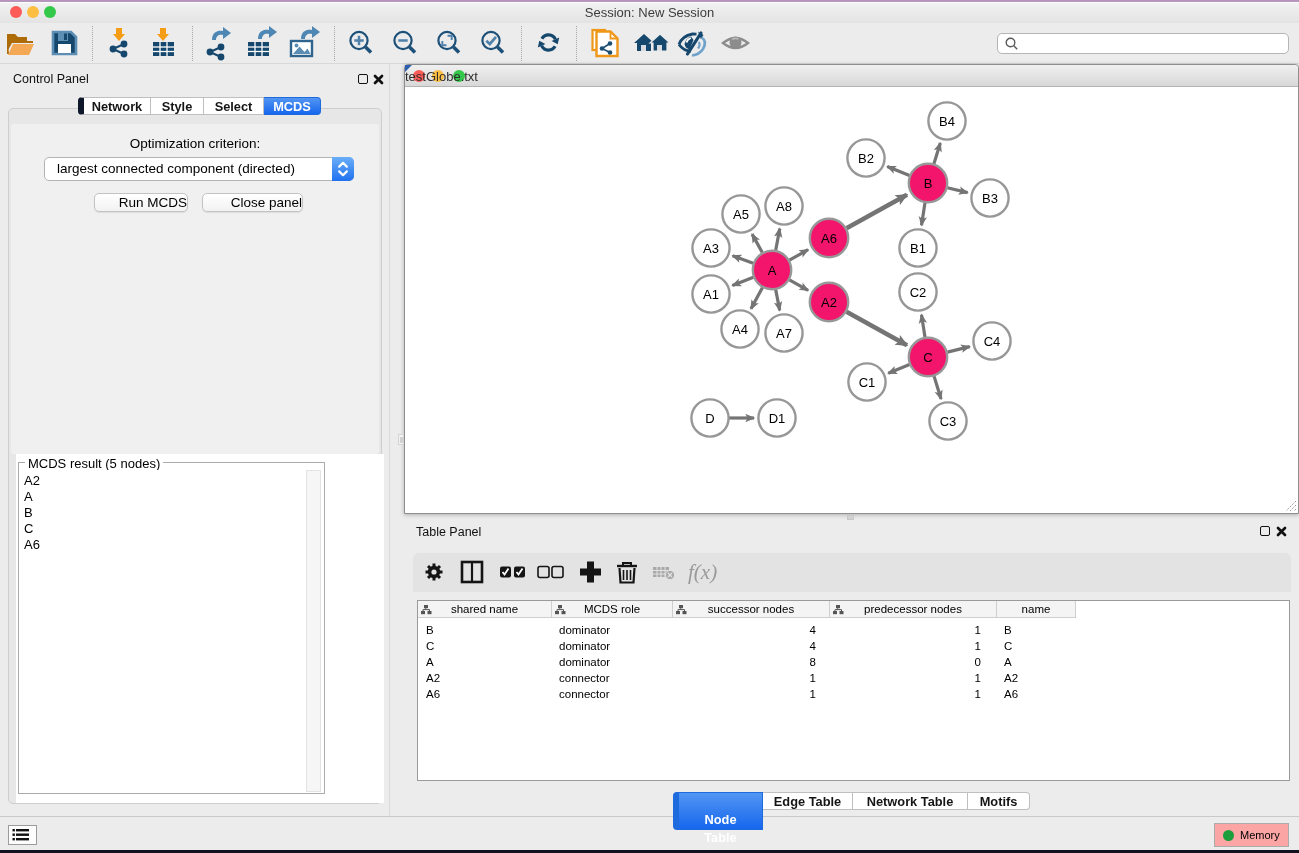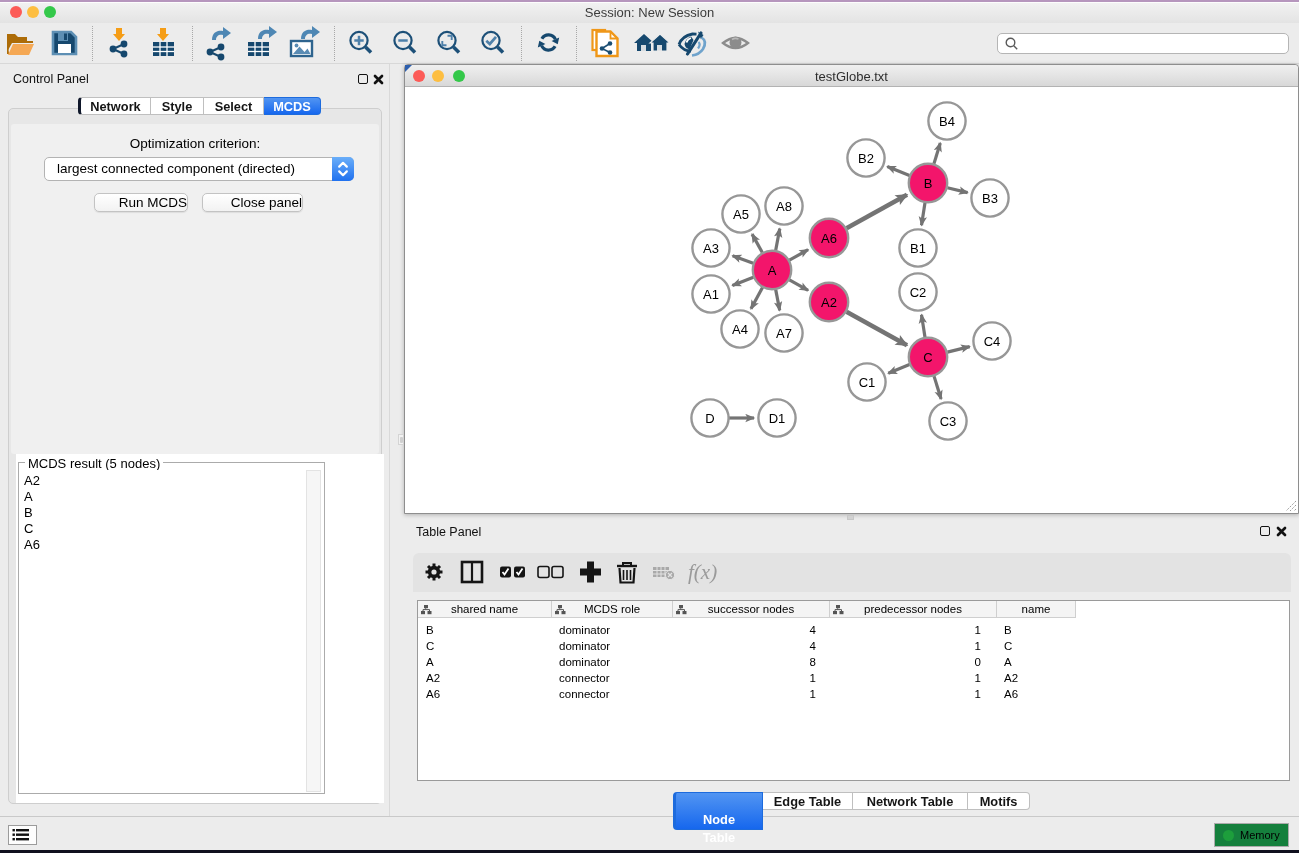--- a/index.html
+++ b/index.html
@@ -14,56 +14,56 @@
 #toolbar{left:0;top:23px;width:1299px;height:41px;background:#ececec;border-bottom:1px solid #d8d8d8}
 .sep{position:absolute;top:3px;height:35px;width:0;border-left:1px dotted #a8a8a8}
 #searchbox{position:absolute;left:997px;top:10px;width:292px;height:21px;background:#fff;border:1px solid #b5b5b5;border-radius:5px}
 
 #cpanel{left:0;top:64px;width:390px;height:752px;border-right:1px solid #d9d9d9}
 .paneltitle{font-size:12.5px;color:#111}
 .wbtn{position:absolute;width:11px;height:11px}
 .sq{border:1.5px solid #111;border-radius:2px;width:10px;height:10px}
 .tabs{position:absolute;display:flex;height:18px;z-index:5}
 .tab{height:18px;line-height:18px;background:#fff;border:1px solid #bfbfbf;border-left:none;font-size:12.8px;font-weight:bold;text-align:center;padding:0 10px;color:#151515}
-.tab.first{border-left:3px solid #0f172a;border-radius:4px 0 0 4px}
+.tab.first{border-left:6px solid #0f172a;border-radius:4px 0 0 4px}
 .tab.last{border-radius:0 4px 4px 0}
 .tab.sel{background:linear-gradient(#5295f2,#1667ee);color:#fff;border-color:#1d6bdd}
 #tabpane{left:8px;top:44px;width:374px;height:696px;background:#e7e7e7;border:1px solid #cecece;border-radius:5px}
 #mcdsinner{left:11px;top:64px;width:368px;height:330px}
 #optlabel{left:0;top:8px;width:368px;text-align:center;font-size:13.5px;color:#000}
 #dropdown{left:33px;top:29px;width:310px;height:24px;background:#fff;border:1px solid #b3b3b3;border-radius:5px;font-size:13.5px;line-height:22px;color:#000;padding-left:12px}
 #ddbtn{position:absolute;right:-1px;top:-1px;width:22px;height:24px;border-radius:0 5px 5px 0;background:linear-gradient(#6aaef9,#2071ef)}
 .btn{position:absolute;height:19px;background:linear-gradient(#ffffff,#f2f2f2);border:1px solid #c3c3c3;border-radius:5px;font-size:13.5px;text-align:right;line-height:17px;color:#000;box-shadow:0 1px 1px rgba(0,0,0,.08)}
 #whitepanel{left:16px;top:390px;width:368px;height:349px;background:#fff}
 #fieldset{position:absolute;left:2px;top:8px;width:307px;height:332px;border:1px solid #ababab}
 #fslabel{position:absolute;left:6px;top:-7px;background:#fff;padding:0 3px;font-size:13px;color:#000}
 #mlist{position:absolute;left:1px;top:7px;right:19px;bottom:1px;background:#fff;font-size:13px;color:#000;padding:3px 0 0 4px;line-height:16px}
 #msb{position:absolute;right:3px;top:7px;width:15px;bottom:1px;background:#f6f6f6;border:1px solid #e3e3e3}
 
 #netwin{left:404px;top:64px;width:895px;height:450px;background:#fff;border:1px solid #8e8e8e;border-radius:4px 4px 0 0;box-shadow:0 1px 4px rgba(0,0,0,.25)}
 #nettitle{position:absolute;left:0;top:0;right:0;height:22px;background:linear-gradient(#f0f0f0,#d8d8d8);border-bottom:1px solid #b3b3b3;border-radius:4px 4px 0 0}
-#nettitle .t{position:absolute;left:0;right:0;top:4px;text-align:center;font-size:13px;color:#2e2e2e}
+#nettitle .t{position:absolute;left:0;right:0;top:4px;text-align:left;font-size:13px;color:#2e2e2e}
 #netcanvas{position:absolute;left:0;top:22px;right:0;bottom:0;background:#fff}
 #graph{position:absolute;left:0;top:0}
 #graph line{stroke:#747474}
 #graph circle{stroke:#979797;stroke-width:2.4px}
 #graph text{font-size:13px;fill:#000;text-anchor:middle}
 #grip{position:absolute;right:1px;bottom:1px;width:13px;height:13px}
 
 #tpanel{left:404px;top:518px;width:895px;height:298px}
 #ttoolbar{position:absolute;left:9px;top:35px;right:8px;height:39px;background:#e3e3e3;border-radius:6px 6px 0 0}
 #ttable{position:absolute;left:13px;top:82px;right:9px;height:181px;background:#fff;border:1px solid #9a9a9a}
 .th{position:absolute;top:0;height:17px;background:#f4f4f4;border-right:1px solid #cfcfcf;border-bottom:1px solid #cfcfcf;font-size:11.5px;text-align:center;line-height:17px;color:#000}
 .td{position:absolute;height:16px;font-size:11.5px;line-height:16px;color:#000}
 .btabs{position:absolute;top:274px;left:269px}
 
 #statusbar{left:0;top:816px;width:1299px;height:34px;background:#ececec;border-top:1px solid #c9c9c9}
 #bottomstrip{left:0;top:850px;width:1299px;height:3px;background:#10101e}
 #listbtn{position:absolute;left:8px;top:8px;width:29px;height:20px;background:#fdfdfd;border:1px solid #9b9b9b}
-#membtn{position:absolute;left:1214px;top:6px;width:75px;height:24px;background:#15803d;border:1px solid #ababab;font-size:11px;line-height:22px;text-align:left;padding-left:25px;color:#000}
+#membtn{position:absolute;left:1214px;top:6px;width:75px;height:24px;background:#fca5a5;border:1px solid #ababab;font-size:11px;line-height:22px;text-align:left;padding-left:25px;color:#000}
 </style></head>
 <body>
 <div id="topstrip" class="abs"></div>
 <div id="titlebar" class="abs">
   <div class="tl" style="left:10px;background:#fc5b57"></div>
   <div class="tl" style="left:27px;background:#fdbe41"></div>
   <div class="tl" style="left:44px;background:#34c84a"></div>
   <div class="t">Session: New Session</div>
 </div>
 <div id="toolbar" class="abs">

